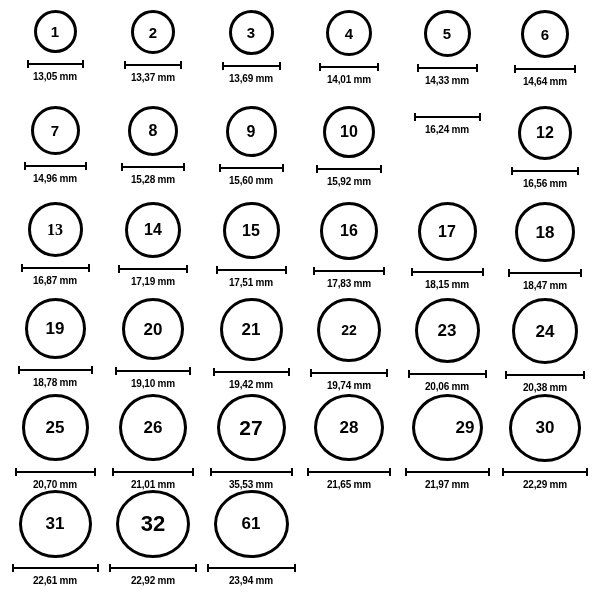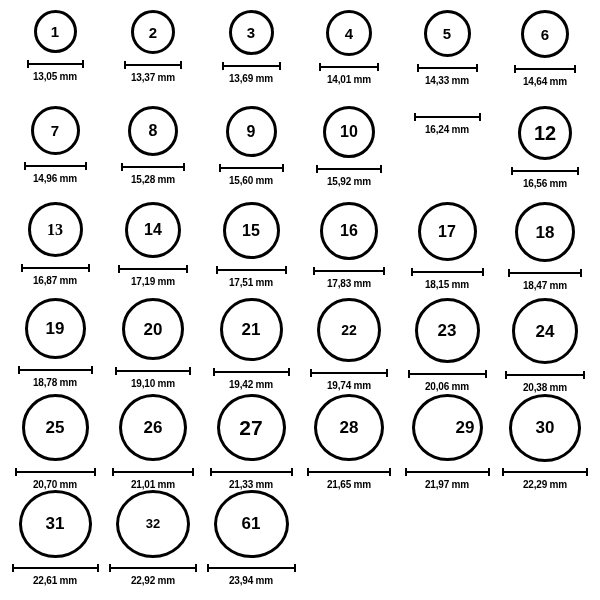--- a/index.html
+++ b/index.html
@@ -177,21 +177,21 @@
         <div class="diameter">15,92 mm</div>
       </div>
       <div class="cell">
         <div class="measure">
           <div class="bar" style="width: 67px;"></div>
         </div>
         <div class="diameter">16,24 mm</div>
       </div>
       <div class="cell">
         <div class="ring" style="width: 54px; height: 54px;">
-          <span class="ring-size" style="font-size: 20px;">12</span>
+          <span class="ring-size" style="font-size: 16px;">12</span>
         </div>
         <div class="measure">
           <div class="bar" style="width: 68px;"></div>
         </div>
         <div class="diameter">16,56 mm</div>
       </div>
       <div class="cell">
         <div class="ring" style="width: 55px; height: 55px; font-family: Liberation Serif, serif;">
           <span class="ring-size" style="font-size: 16px;">13</span>
         </div>
@@ -317,21 +317,21 @@
         </div>
         <div class="diameter">21,01 mm</div>
       </div>
       <div class="cell">
         <div class="ring" style="width: 69px; height: 69px;">
           <span class="ring-size" style="font-size: 21px;">27</span>
         </div>
         <div class="measure">
           <div class="bar" style="width: 83px;"></div>
         </div>
-        <div class="diameter">21,33 mm</div>
+        <div class="diameter">35,53 mm</div>
       </div>
       <div class="cell">
         <div class="ring" style="width: 70px; height: 70px;">
           <span class="ring-size" style="font-size: 17px;">28</span>
         </div>
         <div class="measure">
           <div class="bar" style="width: 84px;"></div>
         </div>
         <div class="diameter">21,65 mm</div>
       </div>
@@ -357,21 +357,21 @@
         <div class="ring" style="width: 73px; height: 73px;">
           <span class="ring-size" style="font-size: 17px;">31</span>
         </div>
         <div class="measure">
           <div class="bar" style="width: 87px;"></div>
         </div>
         <div class="diameter">22,61 mm</div>
       </div>
       <div class="cell">
         <div class="ring" style="width: 74px; height: 74px;">
-          <span class="ring-size" style="font-size: 13px;">32</span>
+          <span class="ring-size" style="font-size: 22px;">32</span>
         </div>
         <div class="measure">
           <div class="bar" style="width: 88px;"></div>
         </div>
         <div class="diameter">22,92 mm</div>
       </div>
       <div class="cell">
         <div class="ring" style="width: 75px; height: 75px;">
           <span class="ring-size" style="font-size: 17px;">61</span>
         </div>

